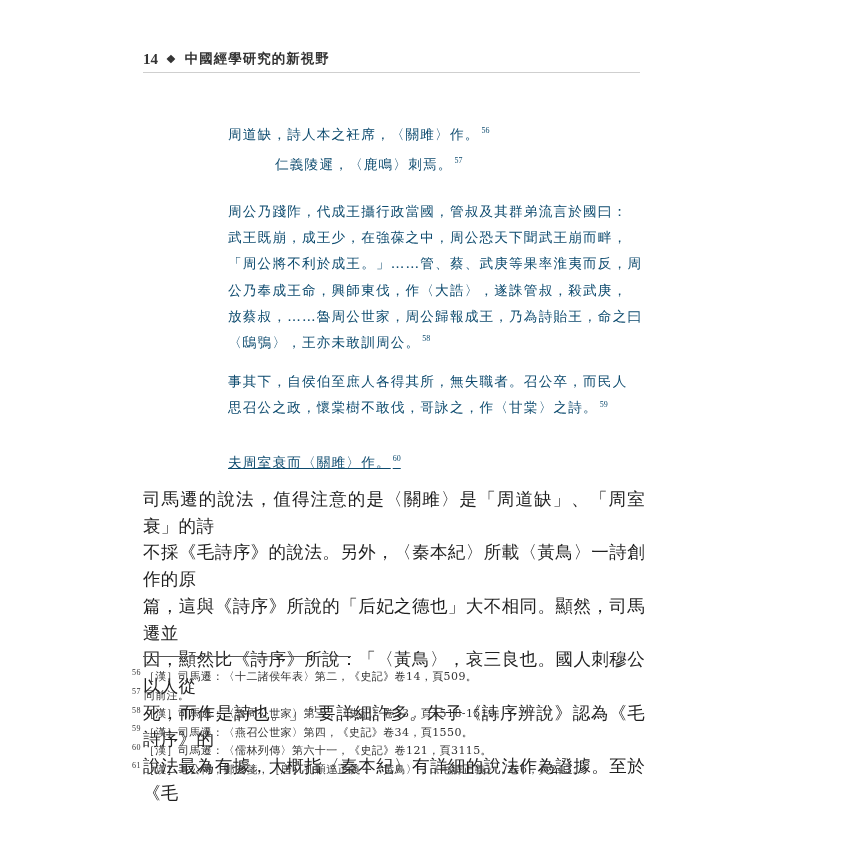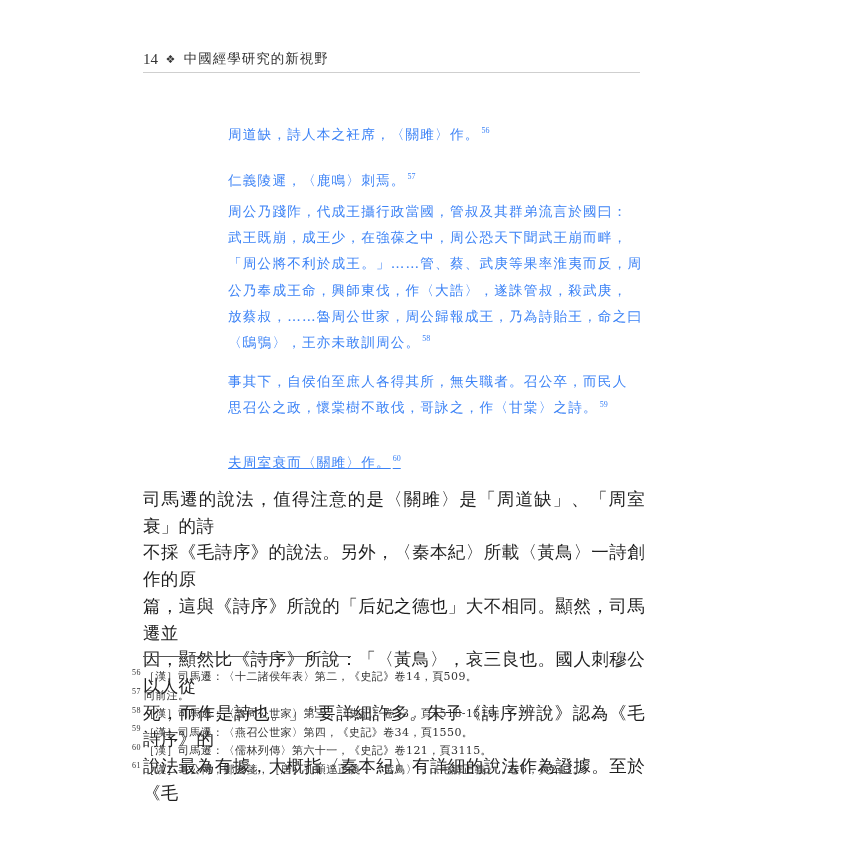--- a/index.html
+++ b/index.html
@@ -1,25 +1,25 @@
 <!DOCTYPE html>
 <html><head>
 <meta charset="utf-8">
 <style>
   html, body { margin: 0; padding: 0; background: #ffffff; }
   body { width: 850px; height: 850px; position: relative; overflow: hidden;
          font-family: "DejaVu Serif", "Liberation Serif", serif; color: #222; }
   .header { position: absolute; left: 143px; top: 50px; width: 497px; height: 22px;
-            border-bottom: 1px solid #cfcfcf; font-size: 14px; color: #333; }
+            border-bottom: 1px solid #cfcfcf; font-size: 14px; color: #333; font-weight: bold; }
   .header span { vertical-align: middle; }
   .header .pno { font-family: "Liberation Serif", serif; font-size: 15px; margin-right: 3px; }
   .header .orn { font-size: 11px; margin-right: 4px; }
   .header .title { font-size: 13.5px; letter-spacing: 1px; }
   .quote { position: absolute; left: 228px; width: 420px; font-size: 13.6px;
-           line-height: 25px; color: #3b82f6; letter-spacing: 1.2px; }
+           line-height: 25px; color: #0c4a6e; letter-spacing: 1.2px; }
   .quote p { margin: 0; }
   sup { font-size: 8px; vertical-align: super; line-height: 0; letter-spacing: 0; margin-left: 2px;
         font-family: "Liberation Serif", serif; }
   .body-text { position: absolute; left: 143px; top: 486px; width: 502px;
                font-size: 17.5px; line-height: 26.7px; color: #1f1f1f; letter-spacing: 0.3px;
                text-align: justify; }
   .body-text p { margin: 0; }
   .rule { position: absolute; left: 143px; top: 656px; width: 208px; height: 1px; background: #555; }
   .notes { position: absolute; left: 132px; top: 668px; width: 520px; font-size: 11px;
            line-height: 18.6px; color: #333; letter-spacing: 0.4px; }
@@ -33,21 +33,21 @@
 <div class="header">
   <span class="pno">14</span>
   <span class="orn">❖</span>
   <span class="title">中國經學研究的新視野</span>
 </div>
 
 <div class="quote" style="top:122px;">
   <p><span>周道缺，詩人本之衽席，〈關雎〉作。</span><sup>56</sup></p>
 </div>
 
-<div class="quote" style="top:168px;">
+<div class="quote" style="top:152px;margin-left:47px;">
   <p><span>仁義陵遲，〈鹿鳴〉刺焉。</span><sup>57</sup></p>
 </div>
 
 <div class="quote" style="top:198px; line-height:26.2px;">
   <p>周公乃踐阼，代成王攝行政當國，管叔及其群弟流言於國曰：</p>
   <p>武王既崩，成王少，在強葆之中，周公恐天下聞武王崩而畔，</p>
   <p>「周公將不利於成王。」……管、蔡、武庚等果率淮夷而反，周</p>
   <p>公乃奉成王命，興師東伐，作〈大誥〉，遂誅管叔，殺武庚，</p>
   <p>放蔡叔，……魯周公世家，周公歸報成王，乃為詩貽王，命之曰</p>
   <p><span>〈鴟鴞〉，王亦未敢訓周公。</span><sup>58</sup></p>

